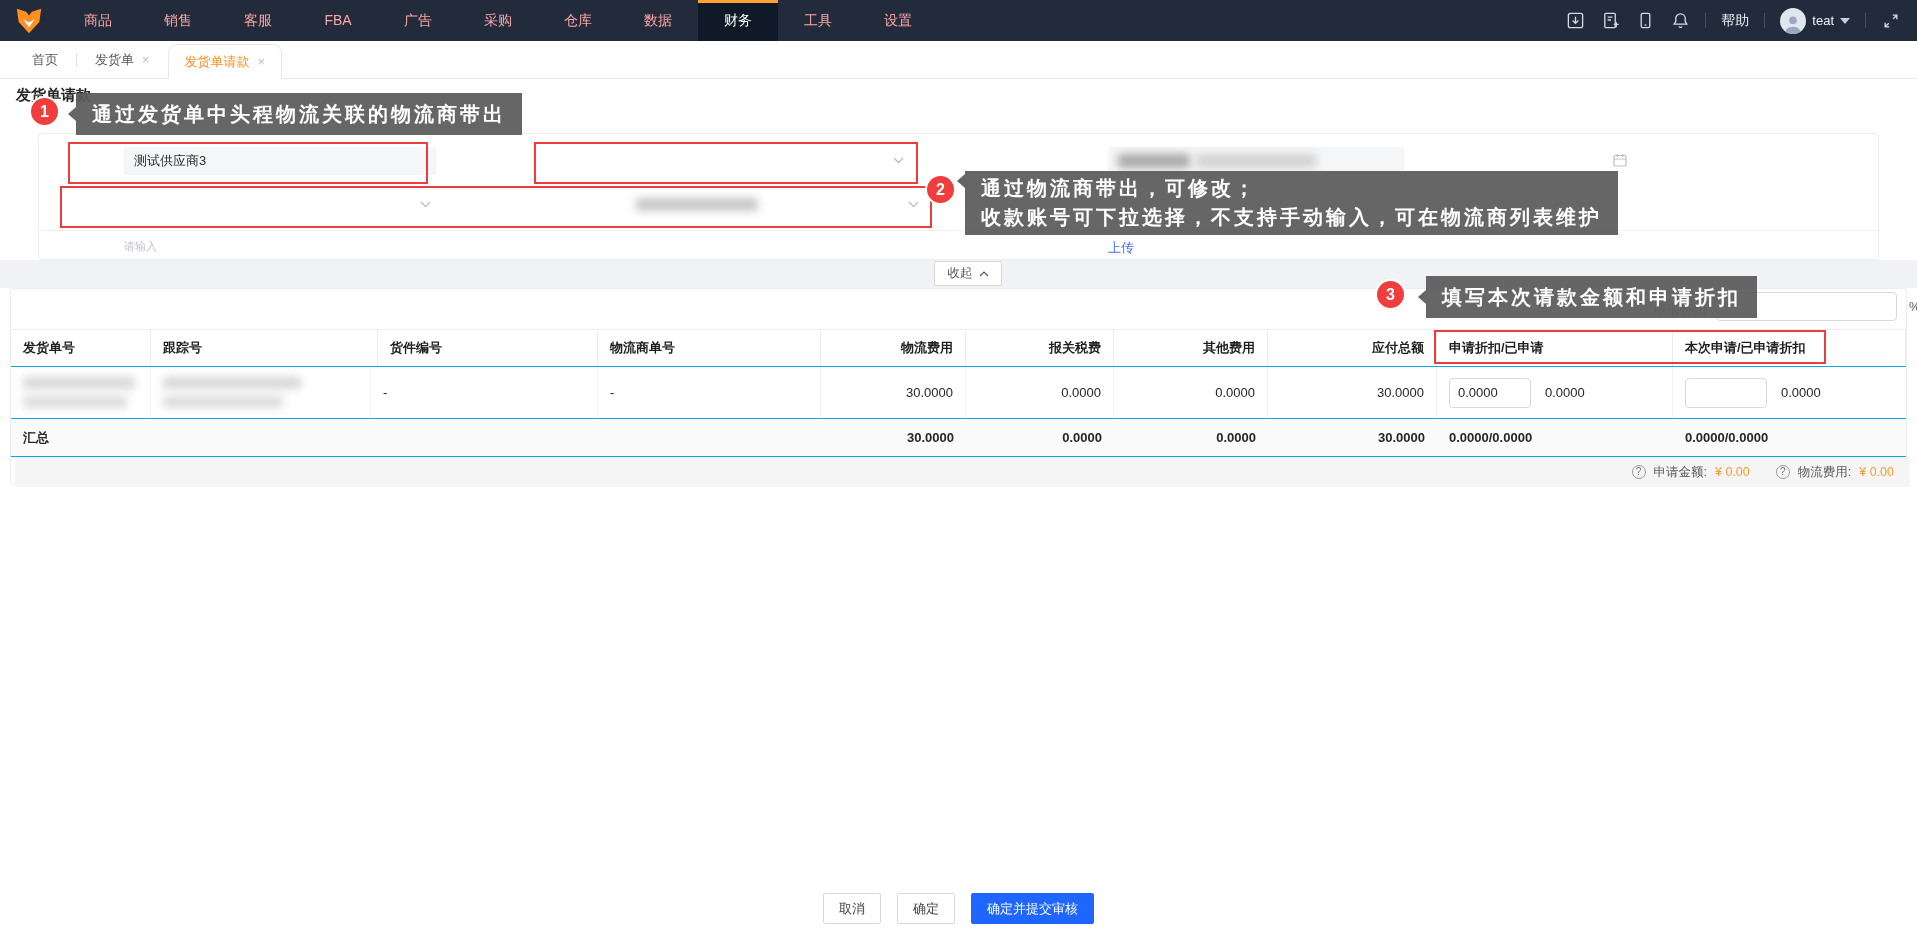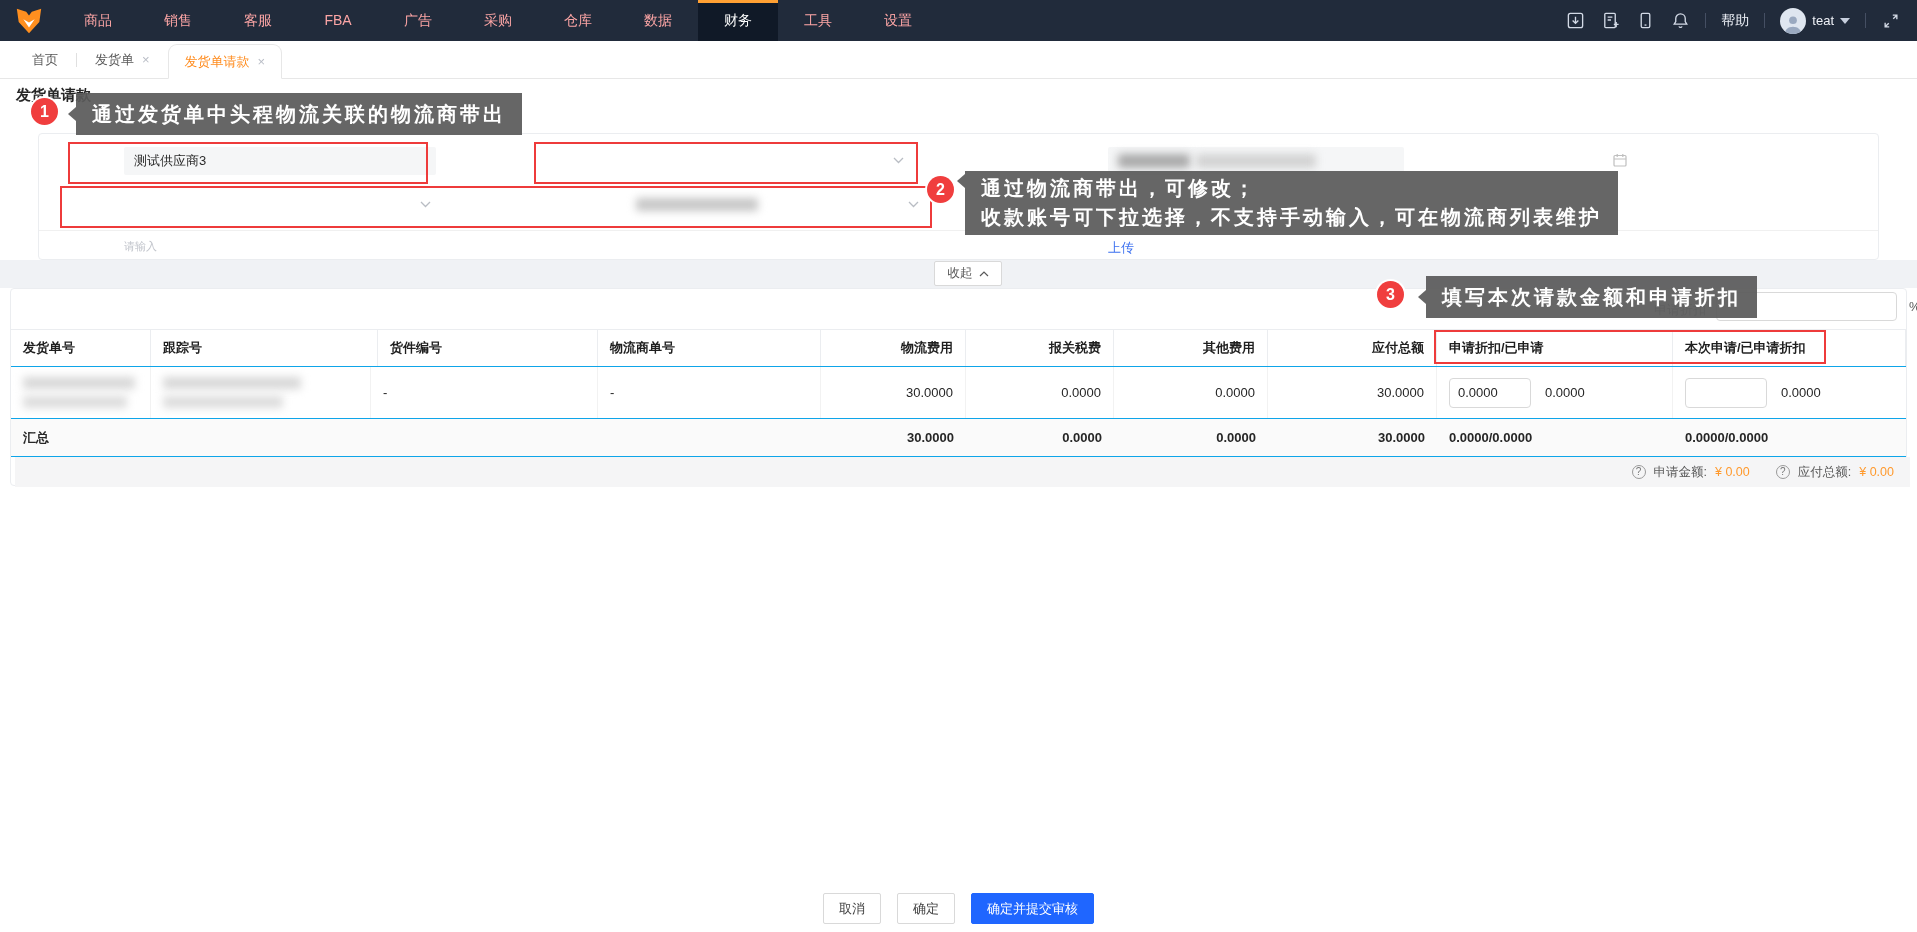--- a/index.html
+++ b/index.html
@@ -304,21 +304,21 @@
       <div class="cell w8">0.0000/0.0000</div>
       <div class="cell w9">0.0000/0.0000</div>
     </div>
 
     <div class="tfoot" style="position:absolute;left:4px;top:168px;width:1895px">
       <span class="qicon"></span>
       <span>申请金额:</span>
       <span class="money">¥ 0.00</span>
       <span style="width:10px"></span>
       <span class="qicon"></span>
-      <span>应付总额:</span>
+      <span>物流费用:</span>
       <span class="money">¥ 0.00</span>
     </div>
   </div>
 
   <div class="pct-wrap">
     <input style="">
     <span class="pct-suffix">%</span>
   </div>
 
   <div class="redbox" style="left:68px;top:142px;width:360px;height:42px"></div>

